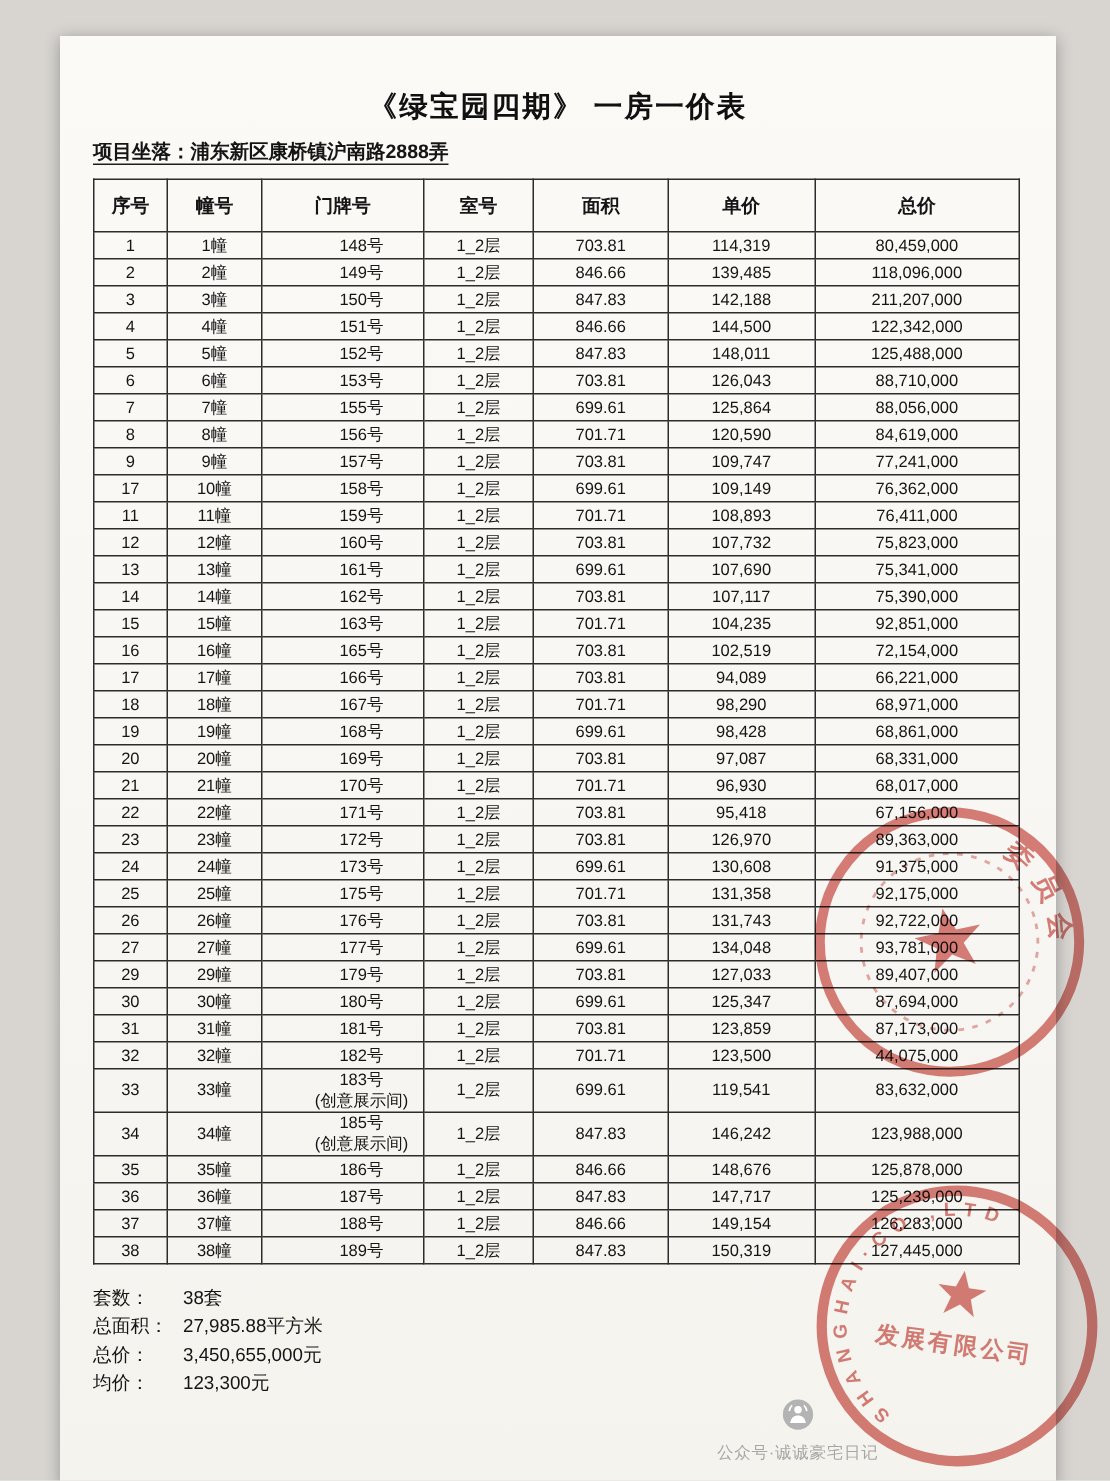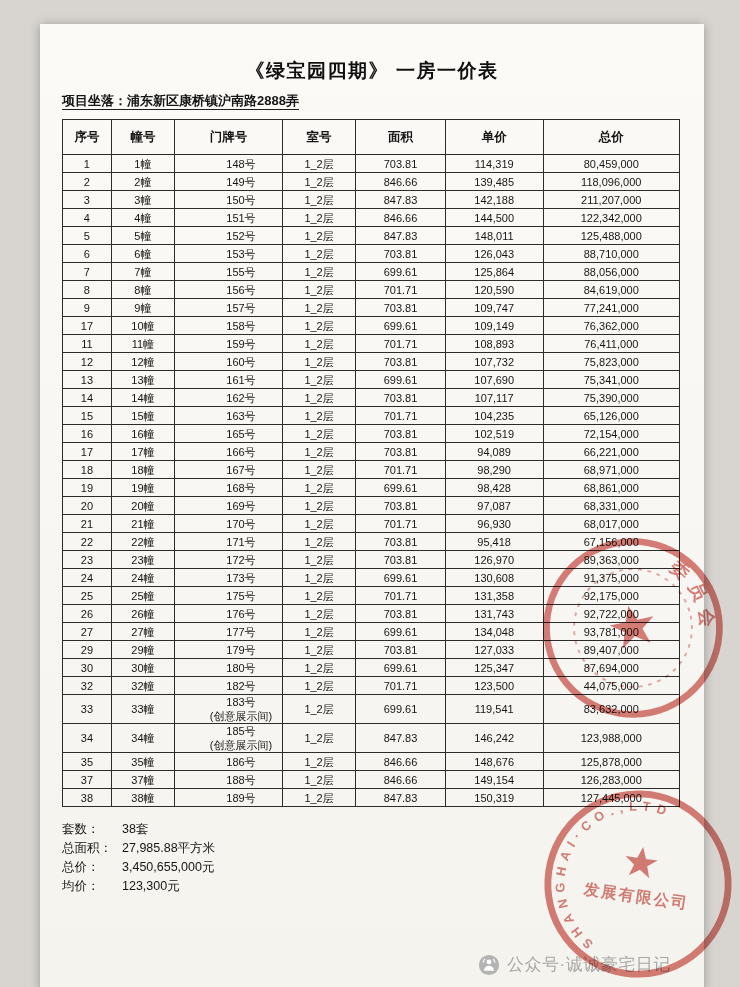--- a/index.html
+++ b/index.html
@@ -29,21 +29,21 @@
   }
   table.price th { font-size:12.5px; font-weight:700; height:34px; }
   table.price td { font-size:11px; line-height:14px; height:17px; }
   table.price td.door { white-space:pre-line;padding-left:27px; }
   .summary { margin:13px 0 0 22px; font-size:12.5px; font-weight:400; }
   .summary-line { line-height:19px; }
   .slabel { display:inline-block; min-width:60px; }
   .watermark {
     position:absolute; left:438px; bottom:16px;
     display:flex; align-items:center; gap:7px;
-    color:#a7a7a7; font-size:17px; letter-spacing:.5px;
+    color:#a7a7a7; font-size:11px; letter-spacing:.5px;flex-direction:column;
   }
   .wm-icon { width:22px; height:22px; flex:0 0 auto; }
   .stamp {
     position:absolute; mix-blend-mode:multiply; opacity:.62; pointer-events:none;
   }
   #stamp1 { left:498px; top:509px; width:190px; height:190px; transform:rotate(-12deg); }
   #stamp2 { left:500px; top:762px; width:196px; height:196px; transform:rotate(8deg); }
 </style>
 </head>
 <body>
@@ -204,21 +204,21 @@
           <td>107,117</td>
           <td>75,390,000</td>
         </tr>
         <tr>
           <td>15</td>
           <td>15幢</td>
           <td class="door">163号</td>
           <td>1_2层</td>
           <td>701.71</td>
           <td>104,235</td>
-          <td>65,126,000</td>
+          <td>92,851,000</td>
         </tr>
         <tr>
           <td>16</td>
           <td>16幢</td>
           <td class="door">165号</td>
           <td>1_2层</td>
           <td>703.81</td>
           <td>102,519</td>
           <td>72,154,000</td>
         </tr>
@@ -331,20 +331,29 @@
           <td>89,407,000</td>
         </tr>
         <tr>
           <td>30</td>
           <td>30幢</td>
           <td class="door">180号</td>
           <td>1_2层</td>
           <td>699.61</td>
           <td>125,347</td>
           <td>87,694,000</td>
+        </tr>
+        <tr>
+          <td>31</td>
+          <td>31幢</td>
+          <td class="door">181号</td>
+          <td>1_2层</td>
+          <td>703.81</td>
+          <td>123,859</td>
+          <td>87,173,000</td>
         </tr>
         <tr>
           <td>32</td>
           <td>32幢</td>
           <td class="door">182号</td>
           <td>1_2层</td>
           <td>701.71</td>
           <td>123,500</td>
           <td>44,075,000</td>
         </tr>
@@ -369,20 +378,29 @@
           <td>123,988,000</td>
         </tr>
         <tr>
           <td>35</td>
           <td>35幢</td>
           <td class="door">186号</td>
           <td>1_2层</td>
           <td>846.66</td>
           <td>148,676</td>
           <td>125,878,000</td>
+        </tr>
+        <tr>
+          <td>36</td>
+          <td>36幢</td>
+          <td class="door">187号</td>
+          <td>1_2层</td>
+          <td>847.83</td>
+          <td>147,717</td>
+          <td>125,239,000</td>
         </tr>
         <tr>
           <td>37</td>
           <td>37幢</td>
           <td class="door">188号</td>
           <td>1_2层</td>
           <td>846.66</td>
           <td>149,154</td>
           <td>126,283,000</td>
         </tr>

